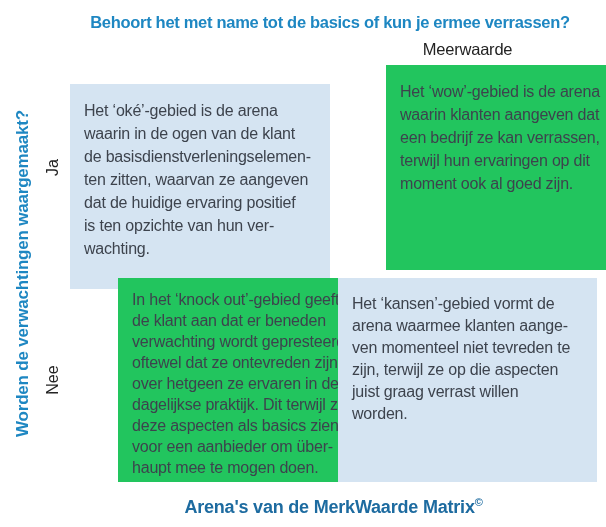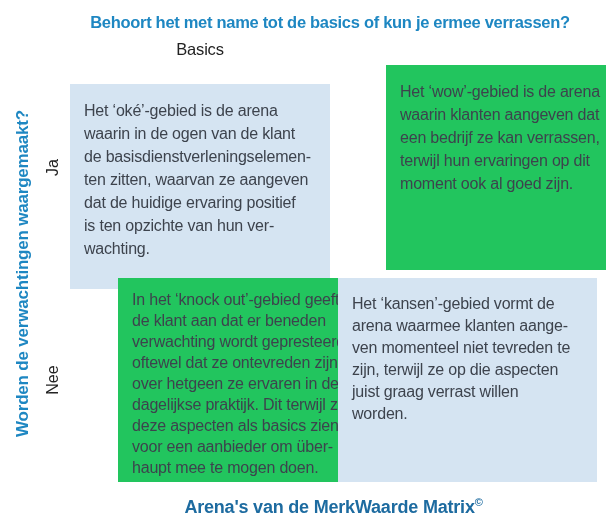--- a/index.html
+++ b/index.html
@@ -86,22 +86,22 @@
   }
   .caption sup { font-size: 11px; }
 </style>
 </head>
 <body>
 
 <div class="canvas">
 
   <div class="title">Behoort het met name tot de basics of kun je ermee verrassen?</div>
 
-  <div class="col-header col1">Basics</div>
 
+  <div class="col-header col2">Meerwaarde</div>
 
   <div class="v-axis-label">Worden de verwachtingen waargemaakt?</div>
 
   <div class="row-label row-ja">Ja</div>
 
   <div class="row-label row-nee">Nee</div>
 
   <div class="quad q-oke light">Het ‘oké’-gebied is de arena
 waarin in de ogen van de klant
 de basisdienstverleningselemen-

